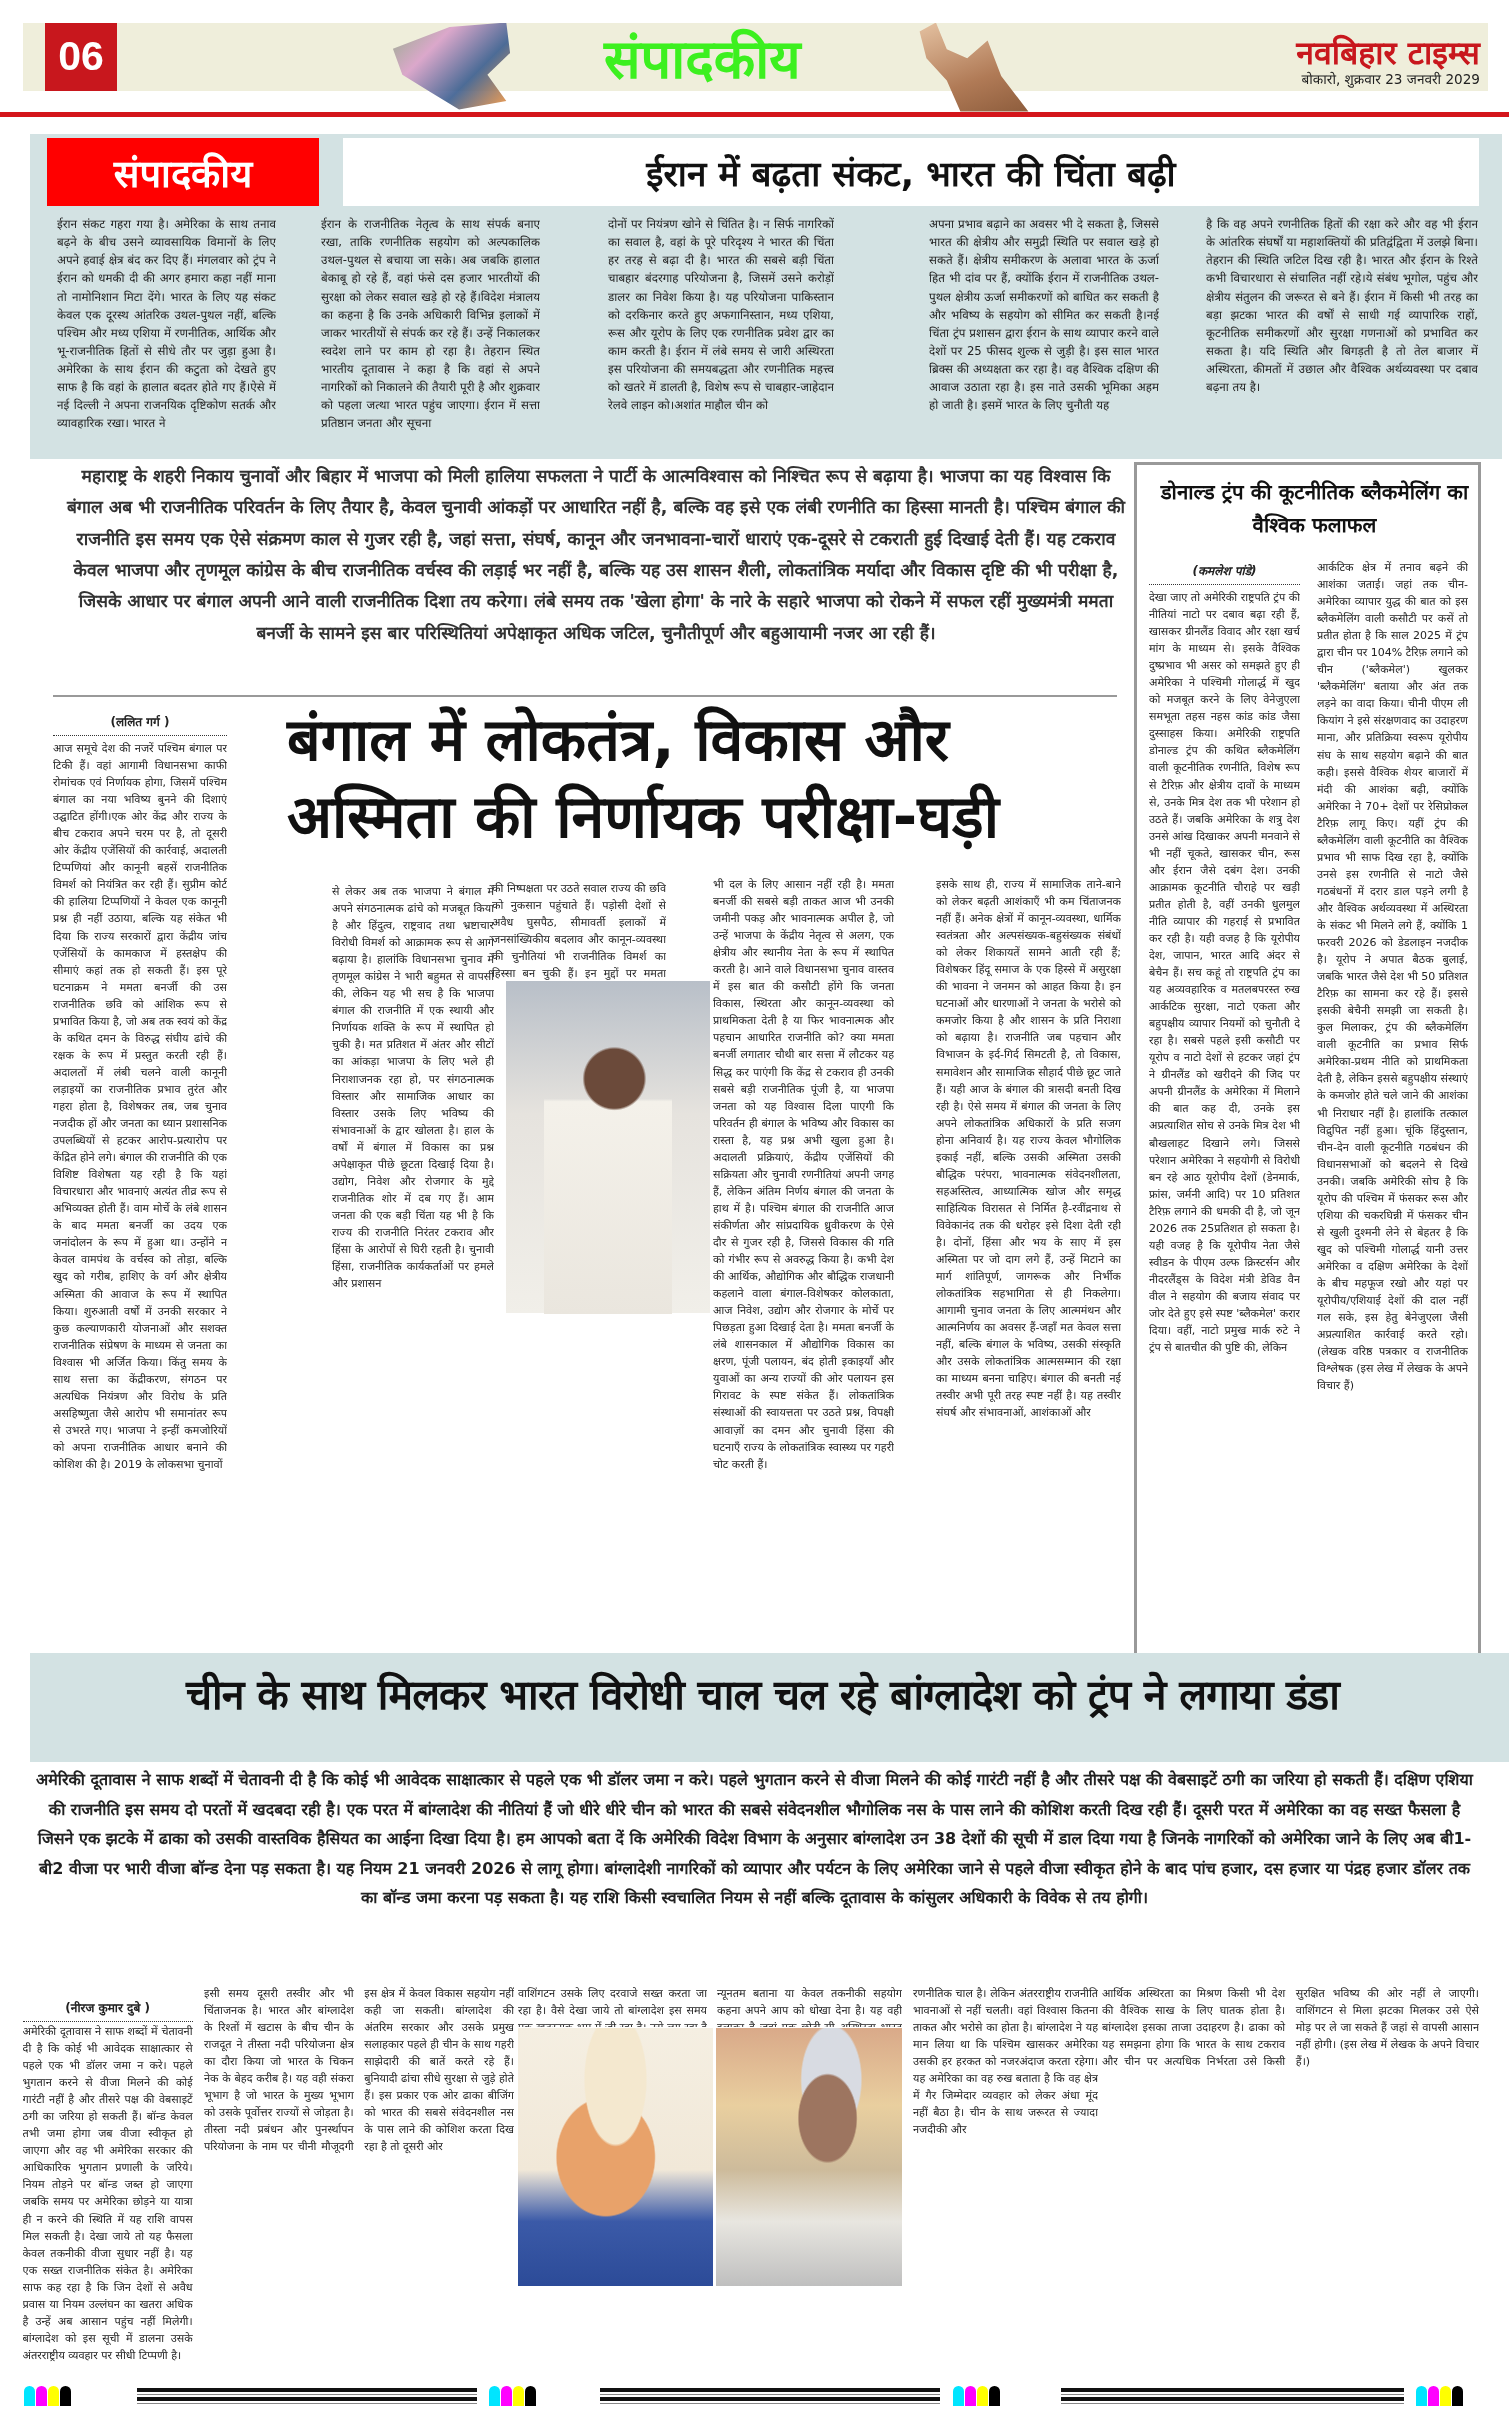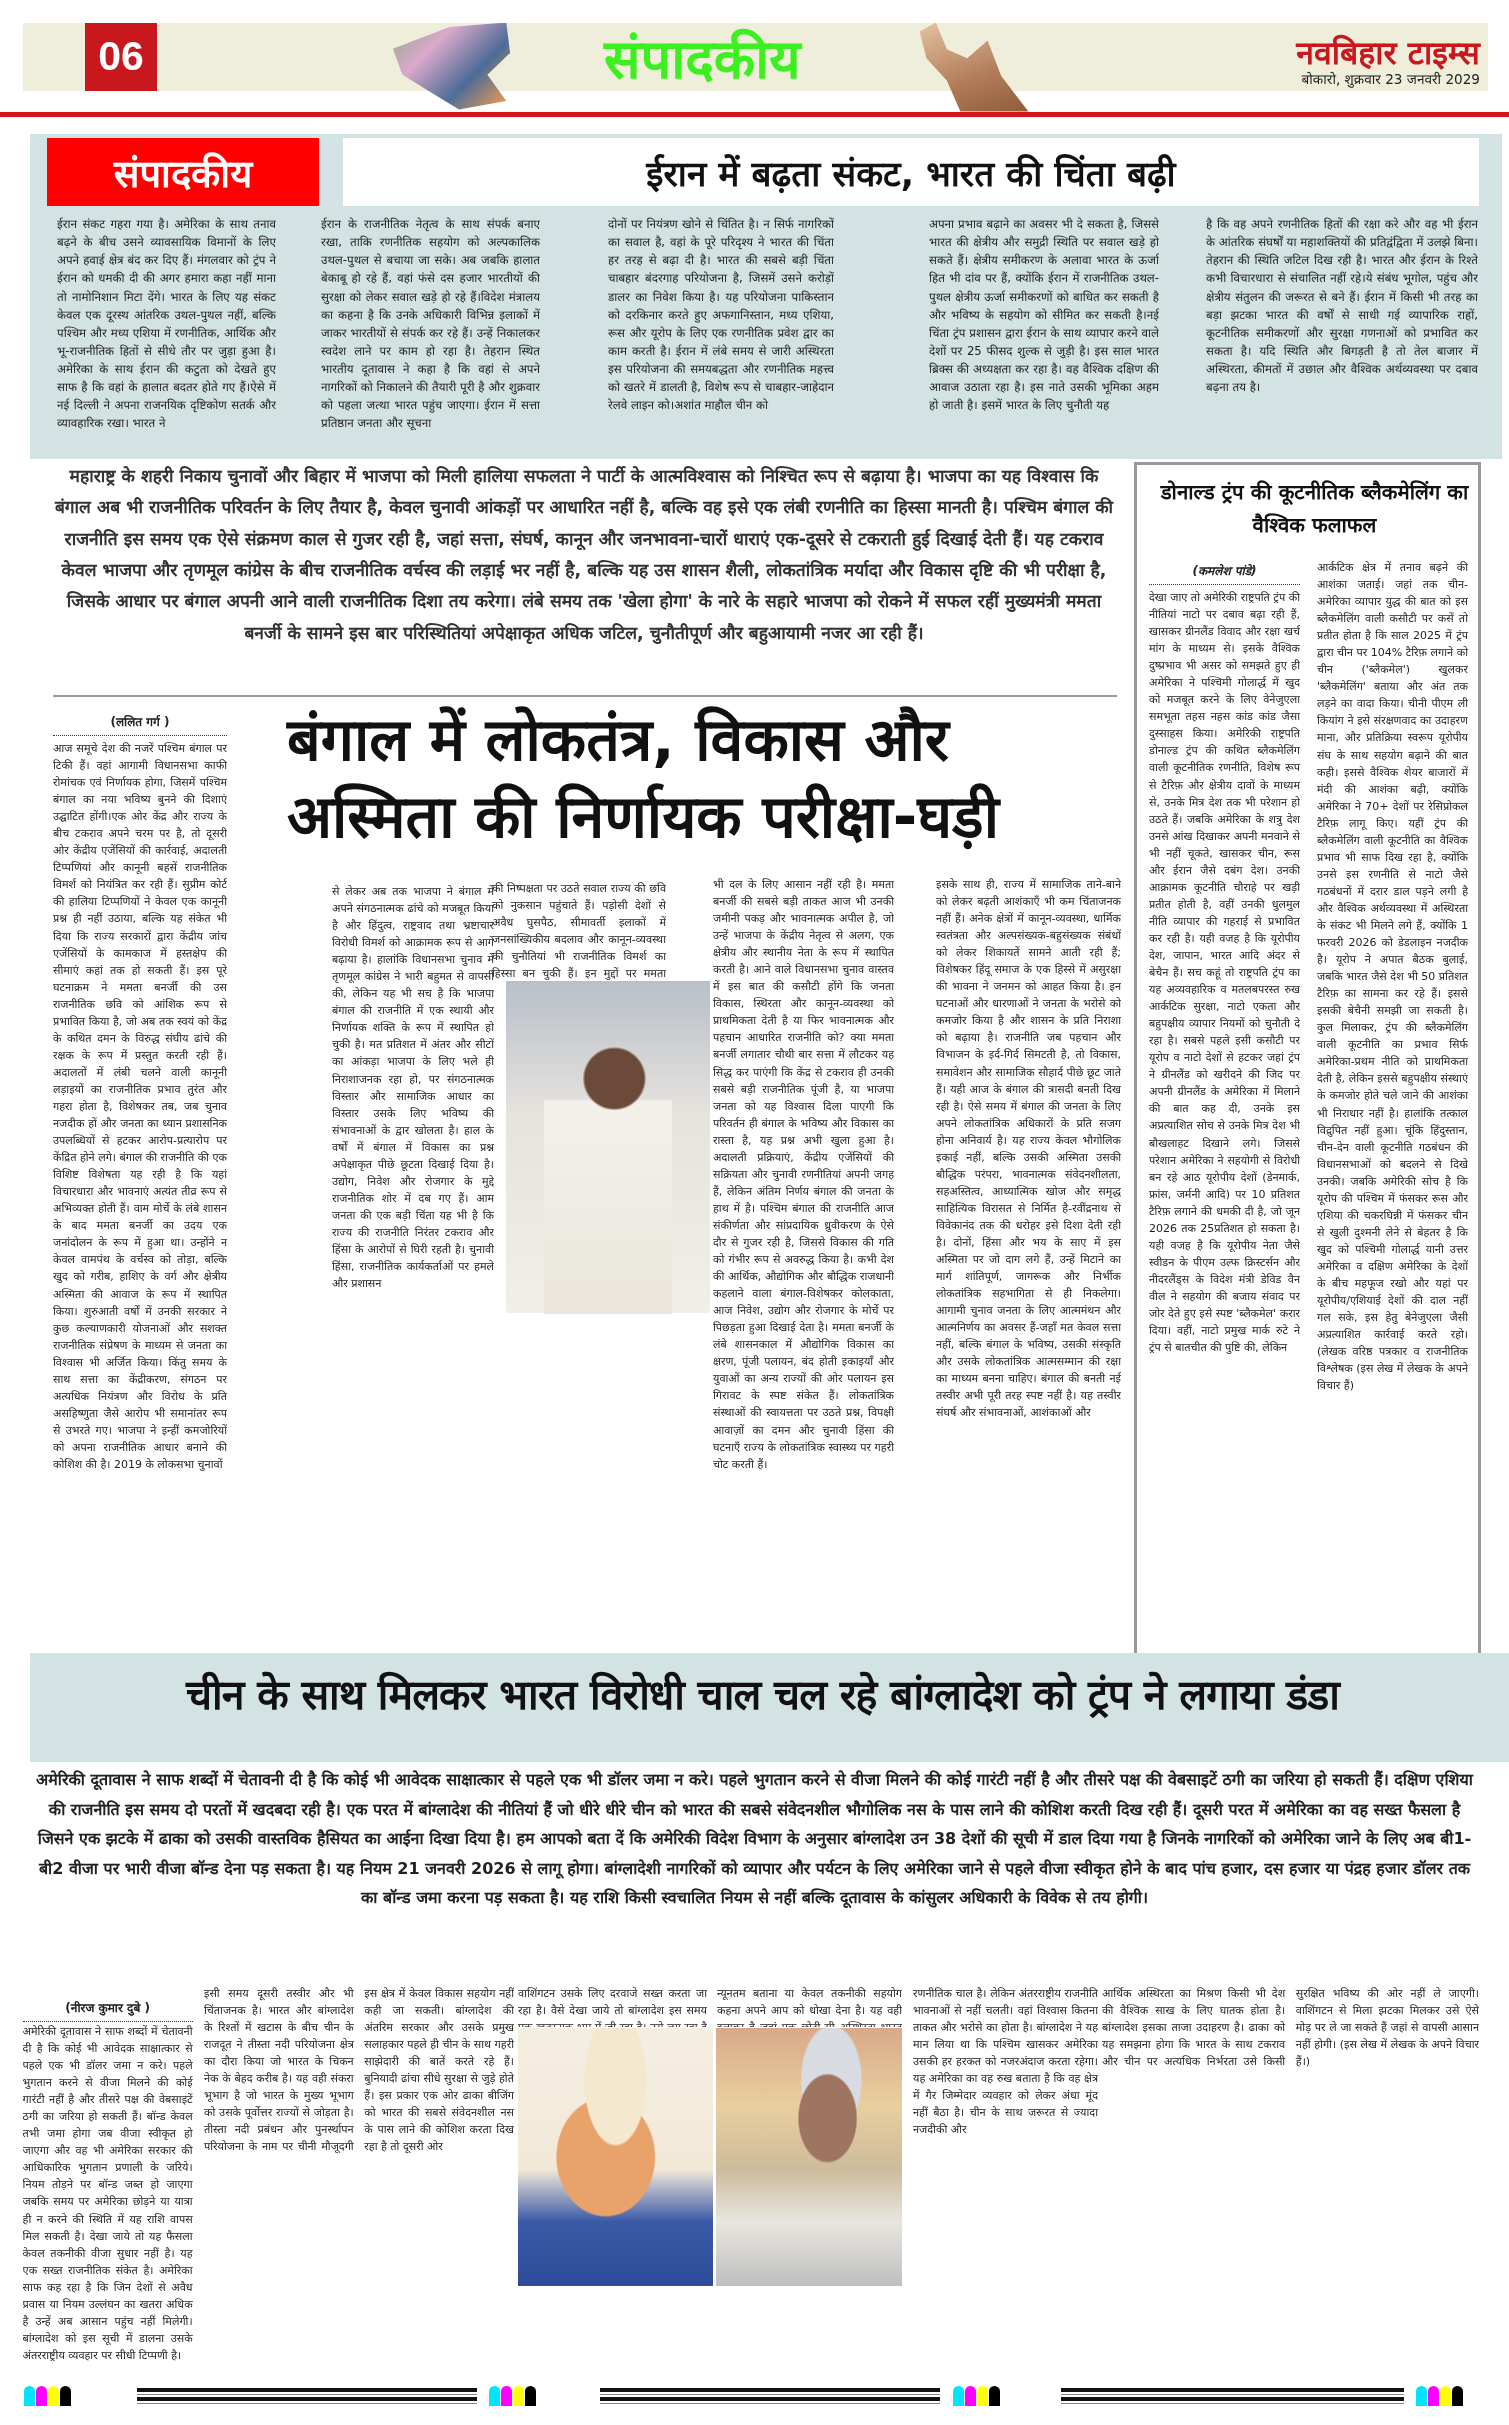--- a/index.html
+++ b/index.html
@@ -1,35 +1,35 @@
 <!DOCTYPE html>
 <html style="font-size:12px"><head>
 <meta charset="utf-8">
 <style>
   * { box-sizing: border-box; margin: 0; padding: 0; }
   body { width: 1510px; height: 2426px; background: #ffffff; font-family: "DejaVu Sans", sans-serif; color: #222; position: relative; overflow: hidden; }
   .abs { position: absolute; }
   
   .masthead { left: 22.6px; top: 22.6px; width: 1465px; height: 68px; background: #efeedb; }
-  .page-num { left: 45px; top: 22.6px; width: 72px; height: 68px; background: #c8171d; color: #fff; font: bold 41px "Liberation Sans", sans-serif; display: flex; align-items: center; justify-content: center; margin-left: 40px; }
+  .page-num { left: 45px; top: 22.6px; width: 72px; height: 68px; background: #c8171d; color: #fff; font: bold 41px "Liberation Sans", sans-serif; display: flex; align-items: center; justify-content: center; }
   .collage { left: 374px; top: 22.6px; width: 189px; height: 87px; background: linear-gradient(135deg,#6fa86b,#d9a0c9 30%,#3a5d8f 55%,#d58b4a 75%,#445); clip-path: polygon(10% 30%,40% 5%,70% 0,72% 35%,60% 60%,70% 90%,45% 100%,30% 80%,15% 60%); opacity: .9; }
   .section-title { left: 604px; top: 22.6px; height: 68px; color: #3cf01f; font: bold 54px "DejaVu Sans", sans-serif; display: flex; align-items: center; }
   .statue { left: 906px; top: 22.6px; width: 136px; height: 89px; background: linear-gradient(160deg,#e8c6a6,#b07a56 60%,#8a5a3a); clip-path: polygon(10% 10%,22% 0,30% 30%,45% 40%,60% 20%,70% 60%,90% 100%,40% 100%,30% 65%,15% 40%); }
   .brand { left: 1238px; top: 30px; width: 242px; text-align: right; color: #c8171d; font: bold 32px "DejaVu Sans", sans-serif; }
   .dateline { left: 1238px; top: 69px; width: 242px; text-align: right; font: 13.6px "DejaVu Sans", sans-serif; color: #222; }
   .red-rule { left: 0; top: 112px; width: 1510px; height: 5.3px; background: #d4151b; }
 
   
   .editorial { left: 30px; top: 134px; width: 1472px; height: 325px; background: #d3e2e3; }
   .ed-label { left: 47px; top: 138px; width: 272px; height: 68px; background: #ff0000; color: #fff; font: bold 38px "DejaVu Sans", sans-serif; display: flex; align-items: center; justify-content: center; }
   .ed-headline { left: 343px; top: 138px; width: 1136px; height: 68px; background: #fff; font: bold 35px "DejaVu Sans", sans-serif; display: flex; align-items: center; justify-content: center; color: #111; }
   .col { position: absolute; font: 11.7px/1.55 "DejaVu Sans", sans-serif; text-align: justify; color: #222; overflow: hidden; }
 
   
-  .intro { left: 52px; top: 461px; width: 1064px; font: bold 17.4px/1.8 "DejaVu Sans", sans-serif; text-align: center; color: #333; }
+  .intro { left: 64px; top: 461px; width: 1064px; font: bold 17.4px/1.8 "DejaVu Sans", sans-serif; text-align: center; color: #333; }
   .intro-rule { left: 53px; top: 695px; width: 1064px; height: 1.5px; background: #999; }
   .byline { font: bold 12px "DejaVu Sans", sans-serif; text-align: center; border-bottom: 0.8px dotted #333; padding-bottom: 4.5px; }
   .big-headline { left: 287px; top: 702px; width: 830px; font: bold 59px/1.3 "DejaVu Sans", sans-serif; color: #111; }
   .photo-mamata { left: 506px; top: 981px; width: 204px; height: 332px; background: linear-gradient(180deg,#b8bfc8 0%,#e6e3de 40%,#f1efe9 100%); }
   .mamata-figure { left: 544px; top: 1027px; width: 128px; height: 287px; background: radial-gradient(circle at 55% 18%,#6b4a3a 0 12%,transparent 13%), linear-gradient(180deg,transparent 25%,#f4f1ea 26%,#eae6de 100%); }
 
   
   .trump-box { left: 1134px; top: 462px; width: 347px; height: 1208px; border: 3px solid #999; background: #fff; }
   .trump-headline { left: 1148px; top: 476px; width: 317px; font: bold 20.4px/1.6 "DejaVu Sans", sans-serif; text-align: center; color: #111; margin-left: 8px; }
 

